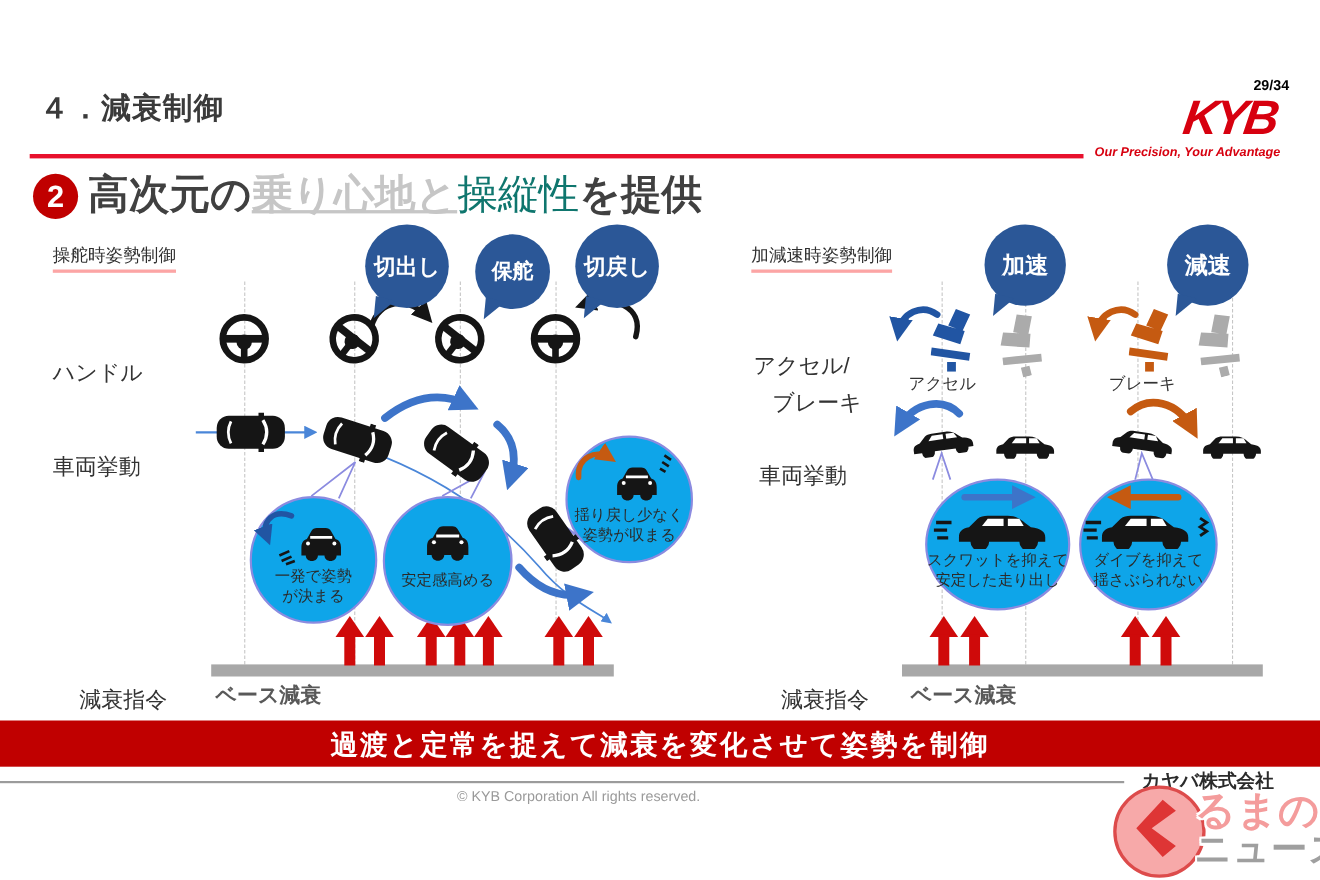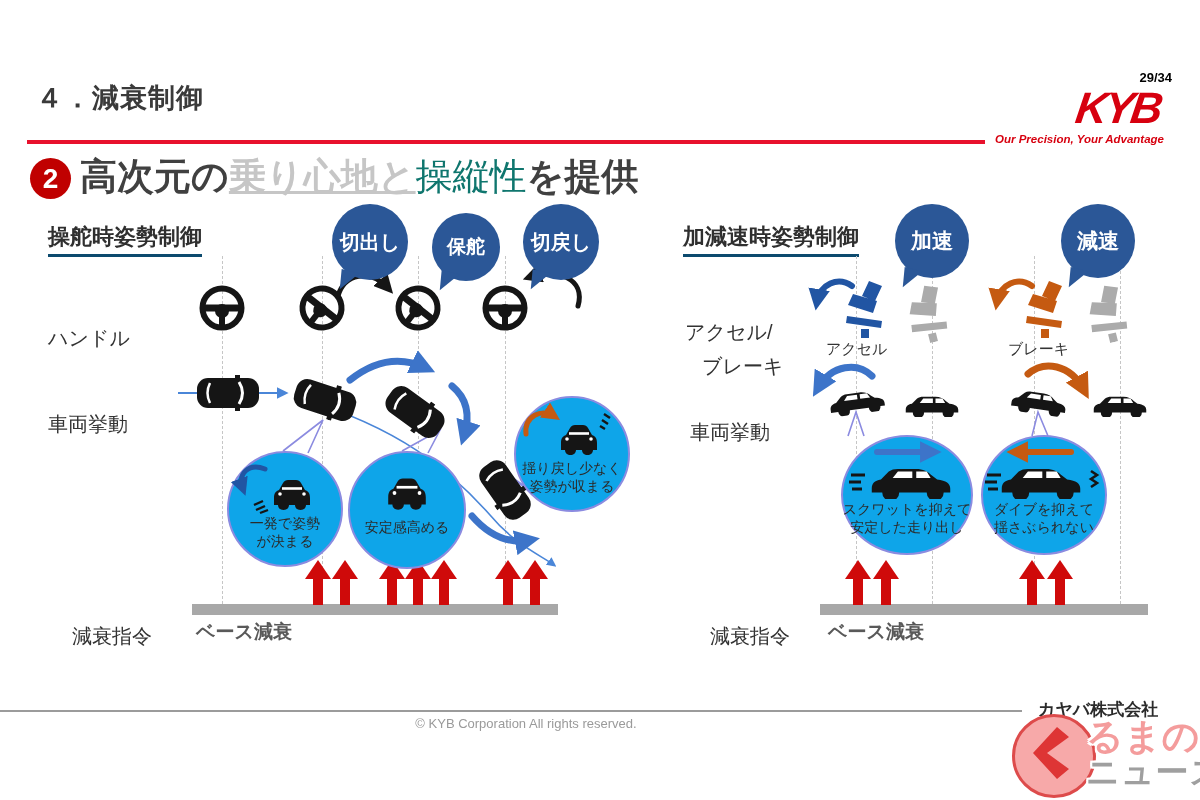--- a/index.html
+++ b/index.html
@@ -18,21 +18,21 @@
   
   .badge{left:30px;top:158px;width:41px;height:41px;border-radius:50%;background:#c00000;color:#fff;
          font-size:28px;font-weight:800;display:flex;align-items:center;justify-content:center;}
   .heading{left:80px;top:155px;font-size:37px;line-height:1.2;white-space:nowrap;}
   .heading .h1{font-weight:800;color:#404040;}
   .heading .h2{font-weight:600;color:#c6c6c6;text-decoration:underline;}
   .heading .h3{font-weight:400;color:#0f766e;}
   .heading .h4{font-weight:600;color:#404040;}
 
   
-  .sec-title{font-size:22px;font-weight:700;color:#2f2f2f;border-bottom:3px solid #0c4a6e;padding-bottom:2px;white-space:nowrap;}
+  .sec-title{font-size:16px;font-weight:400;color:#2f2f2f;border-bottom:3px solid #fca5a5;padding-bottom:2px;white-space:nowrap;}
 
   .vline{border-left:1px dashed #c6c6c6;width:0;top:256px;height:358px;}
 
   
   .bubble{border-radius:50%;background:#2b5797;color:#fff;display:flex;align-items:center;justify-content:center;
           font-weight:800;z-index:5;}
   .bubble .tail{position:absolute;bottom:-11px;left:7px;width:0;height:0;border-style:solid;
                 border-width:20px 15px 0 3px;border-color:#2b5797 transparent transparent transparent;
                 transform:rotate(14deg);}
 
@@ -333,20 +333,23 @@
 
   <div class="abs row-label" style="left:710px;top:592px;">減衰指令</div>
   <div class="abs damp-bar" style="left:820px;width:328px;"></div>
   <div class="abs base-label" style="left:828px;">ベース減衰</div>
 
   <div class="abs red-arrow" style="left:845px;"></div>
   <div class="abs red-arrow" style="left:873px;"></div>
   <div class="abs red-arrow" style="left:1019px;"></div>
   <div class="abs red-arrow" style="left:1047px;"></div>
 
+  <div class="abs banner">
+    <span>過渡と定常を捉えて減衰を変化させて姿勢を制御</span>
+  </div>
 
   <div class="abs footer-line"></div>
   <div class="abs company">カヤバ株式会社</div>
   <div class="abs copyright">© KYB Corporation All rights reserved.</div>
 
   <div class="abs wm-circle">
     <svg width="72" height="72">
       <path d="M42,10 L54,20 L32,36 L54,52 L42,62 L18,36 Z" fill="#de3535"></path>
     </svg>
   </div>

